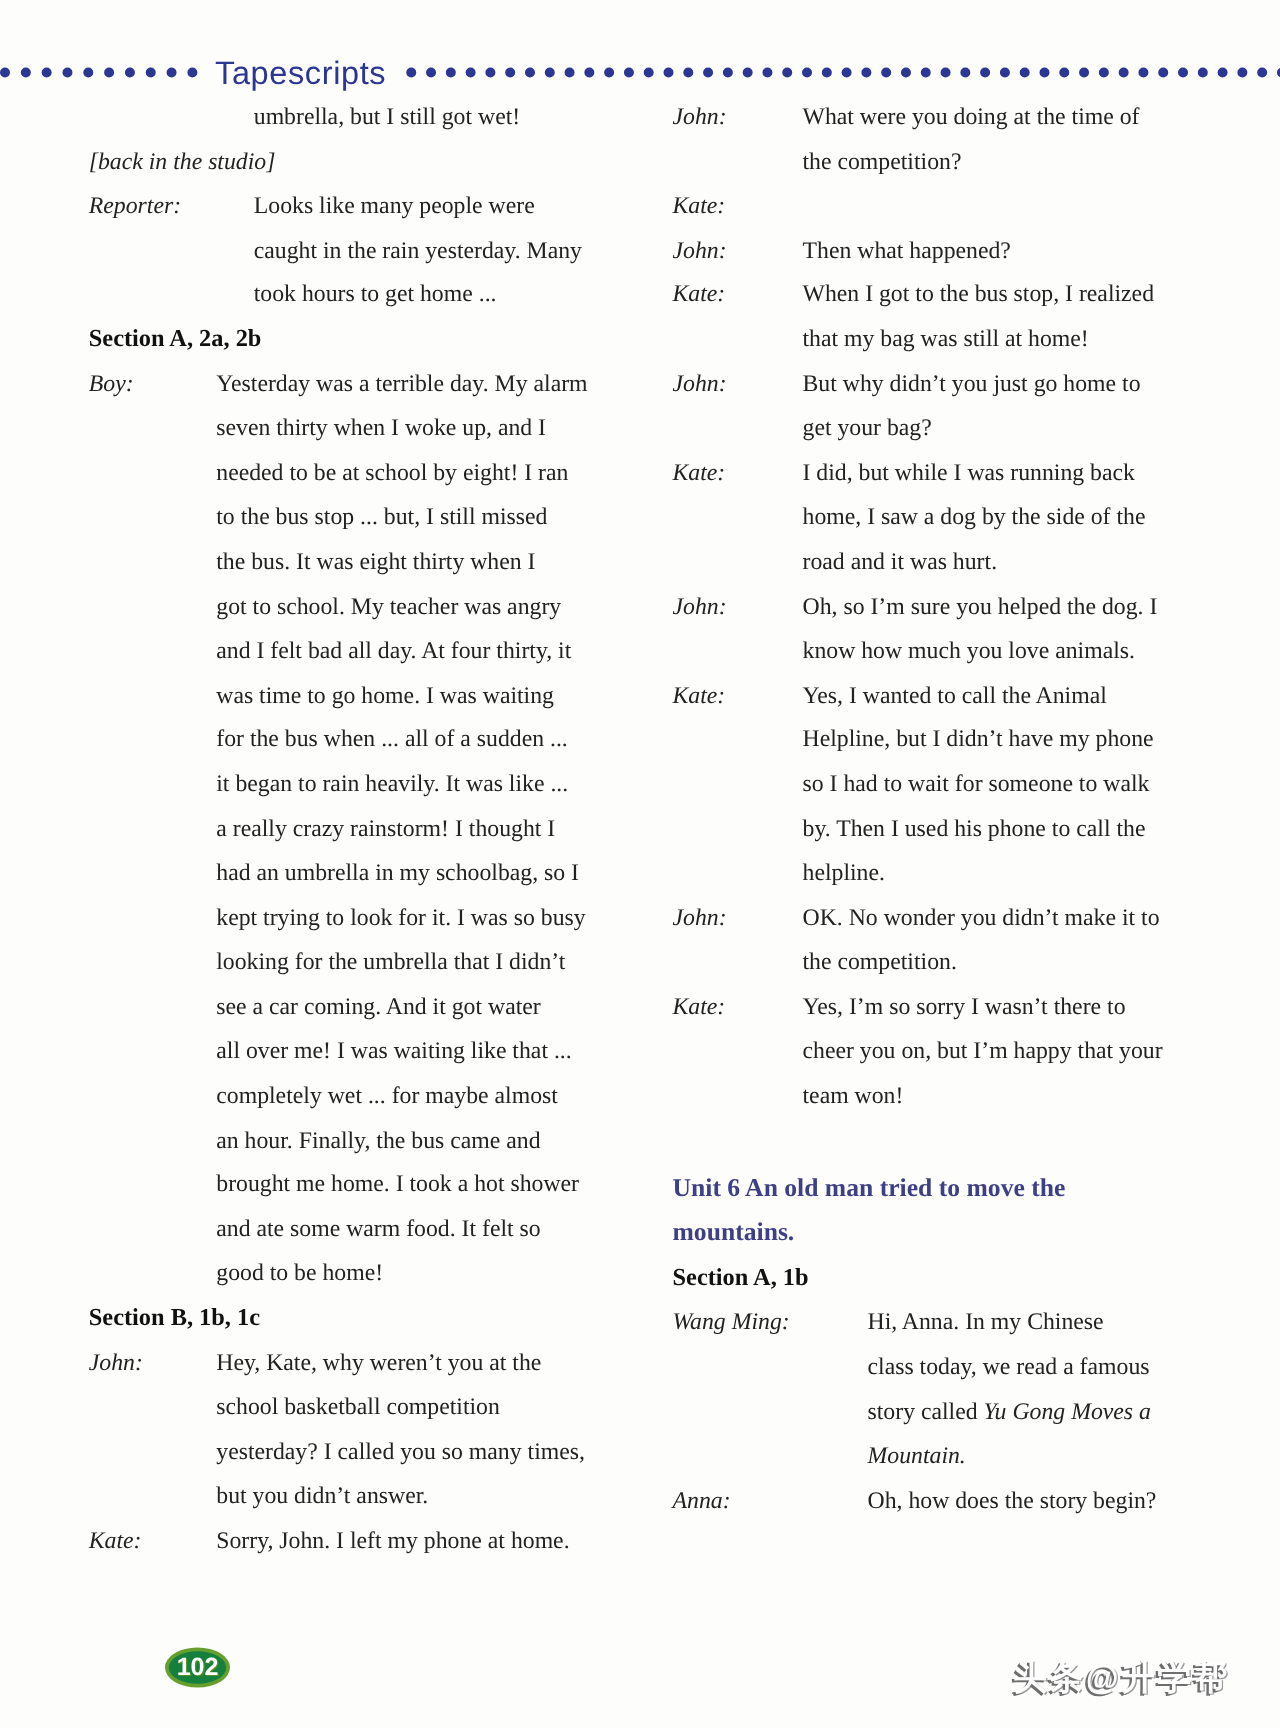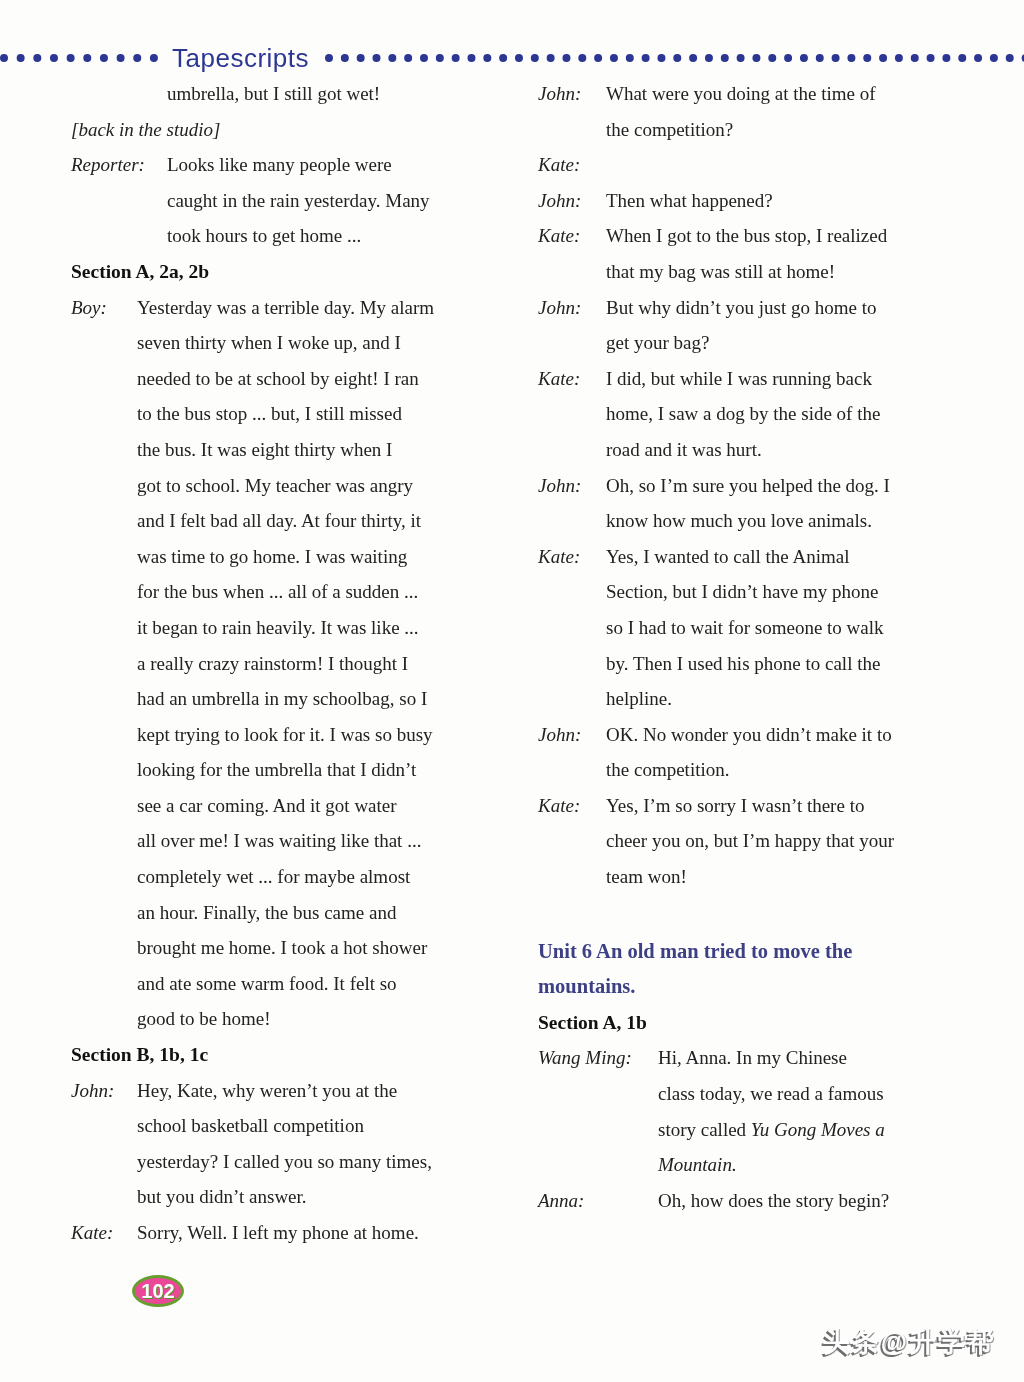--- a/index.html
+++ b/index.html
@@ -29,43 +29,43 @@
   
   .cols {
     position: absolute; top: 76px; left: 0; right: 0;
     display: flex;
     font-size: 19px; line-height: 35.6px;
   }
   .col { min-width: 0; }
   .col.left  { width: 452px; margin-left: 71px; }
   .col.right { width: 482px; margin-left: 15px; }
 
-  .row { display: flex; }
+  .row { display: flex; gap: 36px; }
   .spk { flex: 0 0 66px; font-style: italic; white-space: nowrap; }
   .txt { flex: 1; min-width: 0; }
   .ln  { display: block; white-space: nowrap; }
   em   { font-style: italic; }
 
   h2.sec  { margin: 0; font-size: 19.5px; font-weight: bold; color: #111; line-height: 35.6px; }
   h2.unit { margin: 39px 0 0 0; font-size: 20.5px; font-weight: bold; color: #3e4086; line-height: 35.6px; }
   p.stage { margin: 0; font-style: italic; }
 
   
   .pagenum {
-    position: absolute; left: 132px; top: 1275px;
+    position: absolute; left: 132px; top: 1318px;
     width: 52px; height: 32px;
-    background: #ec4899; border: 3px solid #679f2f; border-radius: 50%;
+    background: #15803d; border: 3px solid #679f2f; border-radius: 50%;
     display: flex; align-items: center; justify-content: center;
     font-family: "Liberation Sans", sans-serif; font-weight: bold;
     font-size: 20px; color: #ffffff;
     text-shadow: 1px 1px 0 #5c8f27;
     box-sizing: border-box;
   }
   .watermark {
-    position: absolute; right: 28px; top: 1324px;
+    position: absolute; right: 40px; top: 1324px;
     font-family: "Liberation Sans", sans-serif; font-weight: bold;
     font-size: 27px; letter-spacing: 2px;
     color: #ffffff;
     text-shadow: -2px 2px 0 #6e6e6e, 1px 1px 0 #9a9a9a;
   }
 </style>
 </head>
 <body>
 
 <div class="page">
@@ -126,21 +126,21 @@
           <span class="txt">
             <span class="ln">Hey, Kate, why weren’t you at the</span>
             <span class="ln">school basketball competition</span>
             <span class="ln">yesterday? I called you so many times,</span>
             <span class="ln">but you didn’t answer.</span>
           </span>
         </div>
         <div class="row">
           <span class="spk" style="flex-basis: 66px;">Kate:</span>
           <span class="txt">
-            <span class="ln">Sorry, Well. I left my phone at home.</span>
+            <span class="ln">Sorry, John. I left my phone at home.</span>
           </span>
         </div>
       </section>
     <section class="col right" id="col-right">
         <div class="row">
           <span class="spk" style="flex-basis: 68px;">John:</span>
           <span class="txt">
             <span class="ln">What were you doing at the time of</span>
             <span class="ln">the competition?</span>
           </span>
@@ -180,21 +180,21 @@
           <span class="spk" style="flex-basis: 68px;">John:</span>
           <span class="txt">
             <span class="ln">Oh, so I’m sure you helped the dog. I</span>
             <span class="ln">know how much you love animals.</span>
           </span>
         </div>
         <div class="row">
           <span class="spk" style="flex-basis: 68px;">Kate:</span>
           <span class="txt">
             <span class="ln">Yes, I wanted to call the Animal</span>
-            <span class="ln">Section, but I didn’t have my phone</span>
+            <span class="ln">Helpline, but I didn’t have my phone</span>
             <span class="ln">so I had to wait for someone to walk</span>
             <span class="ln">by. Then I used his phone to call the</span>
             <span class="ln">helpline.</span>
           </span>
         </div>
         <div class="row">
           <span class="spk" style="flex-basis: 68px;">John:</span>
           <span class="txt">
             <span class="ln">OK. No wonder you didn’t make it to</span>
             <span class="ln">the competition.</span>

